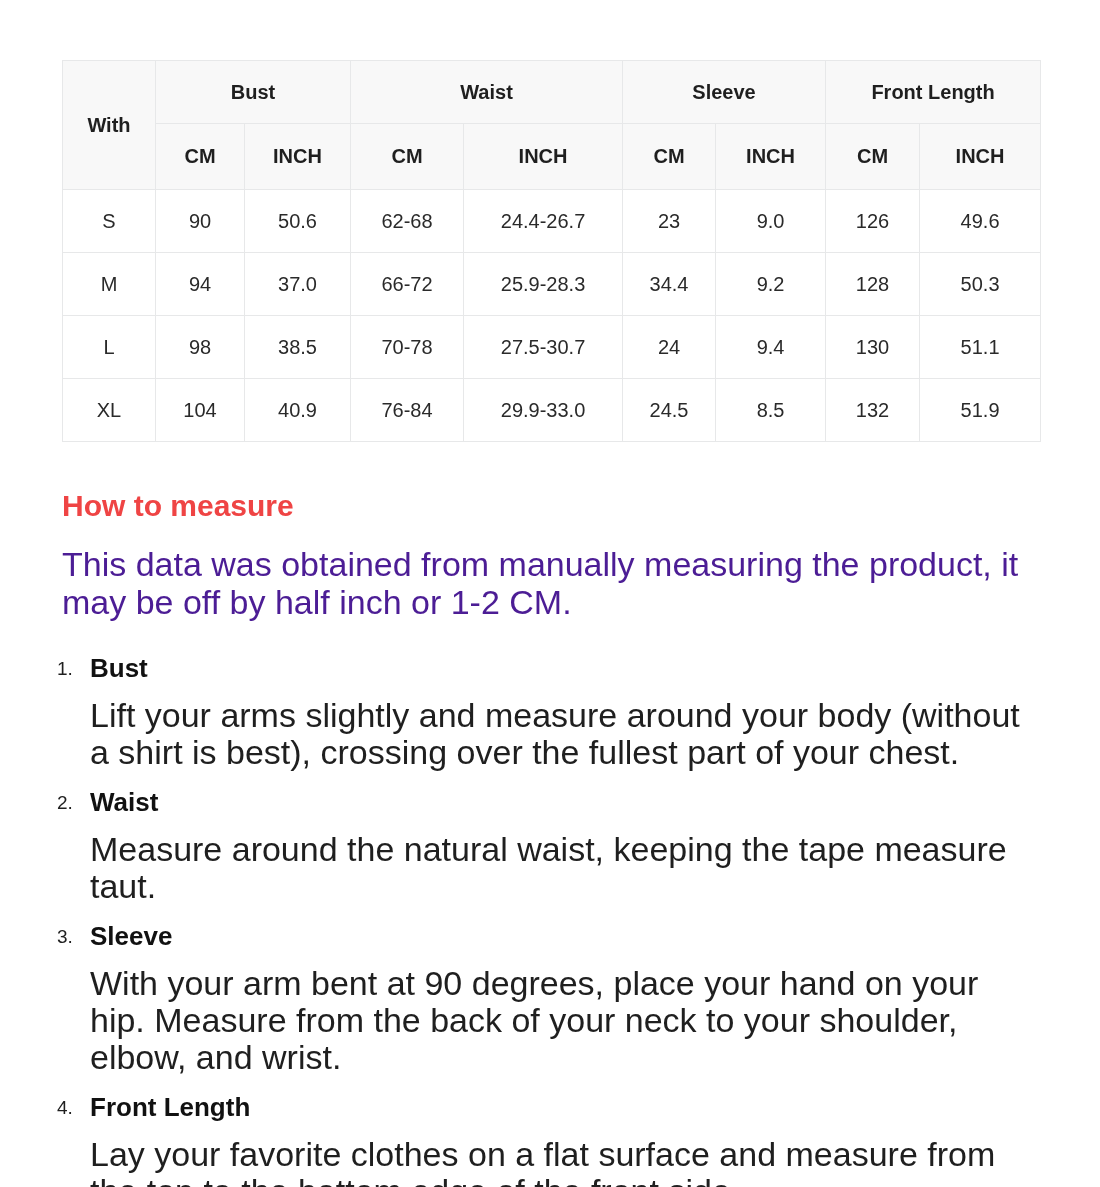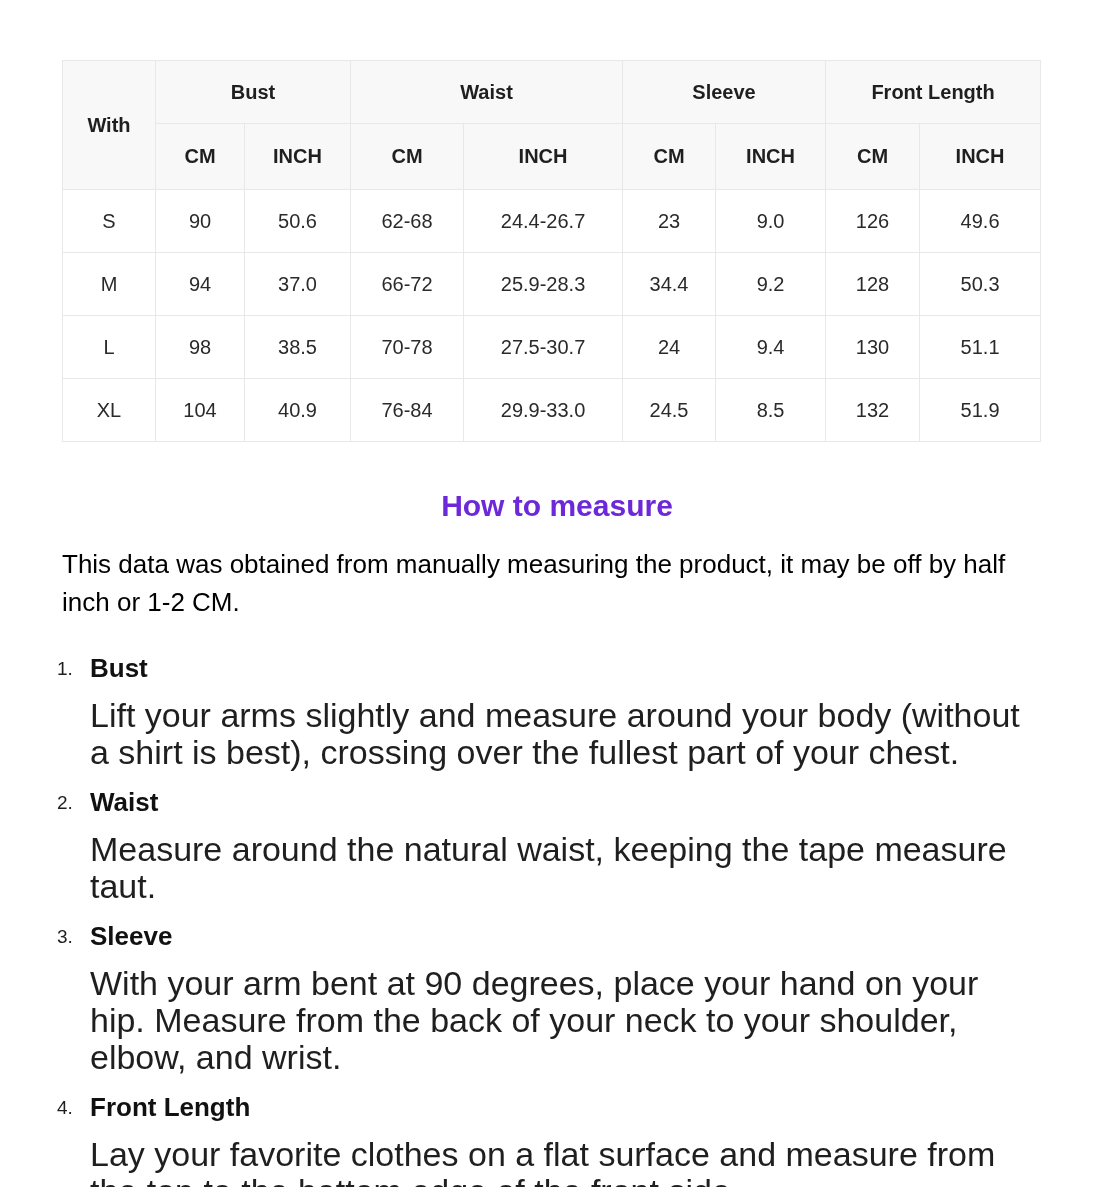--- a/index.html
+++ b/index.html
@@ -43,28 +43,27 @@
     background: #ffffff;
     font-weight: normal;
     color: #2a2a2a;
   }
 
   
   h2.htm-heading {
     font-size: 30px;
     line-height: 32px;
     font-weight: bold;
-    color: #6d28d9;
-    margin: 48px 0 0 12px;
-    text-align: center;
+    color: #ef4444;
+    margin: 48px 0 0 0;
   }
   p.disclaimer {
-    font-size: 26px;
+    font-size: 34px;
     line-height: 38px;
-    color: #000000;
+    color: #4c1d95;
     max-width: 965px;
     margin: 23px 0 0 0;
   }
   .steps {
     margin-top: 31px;
   }
   .step {
     position: relative;
     padding-left: 28px;
     max-width: 960px;

